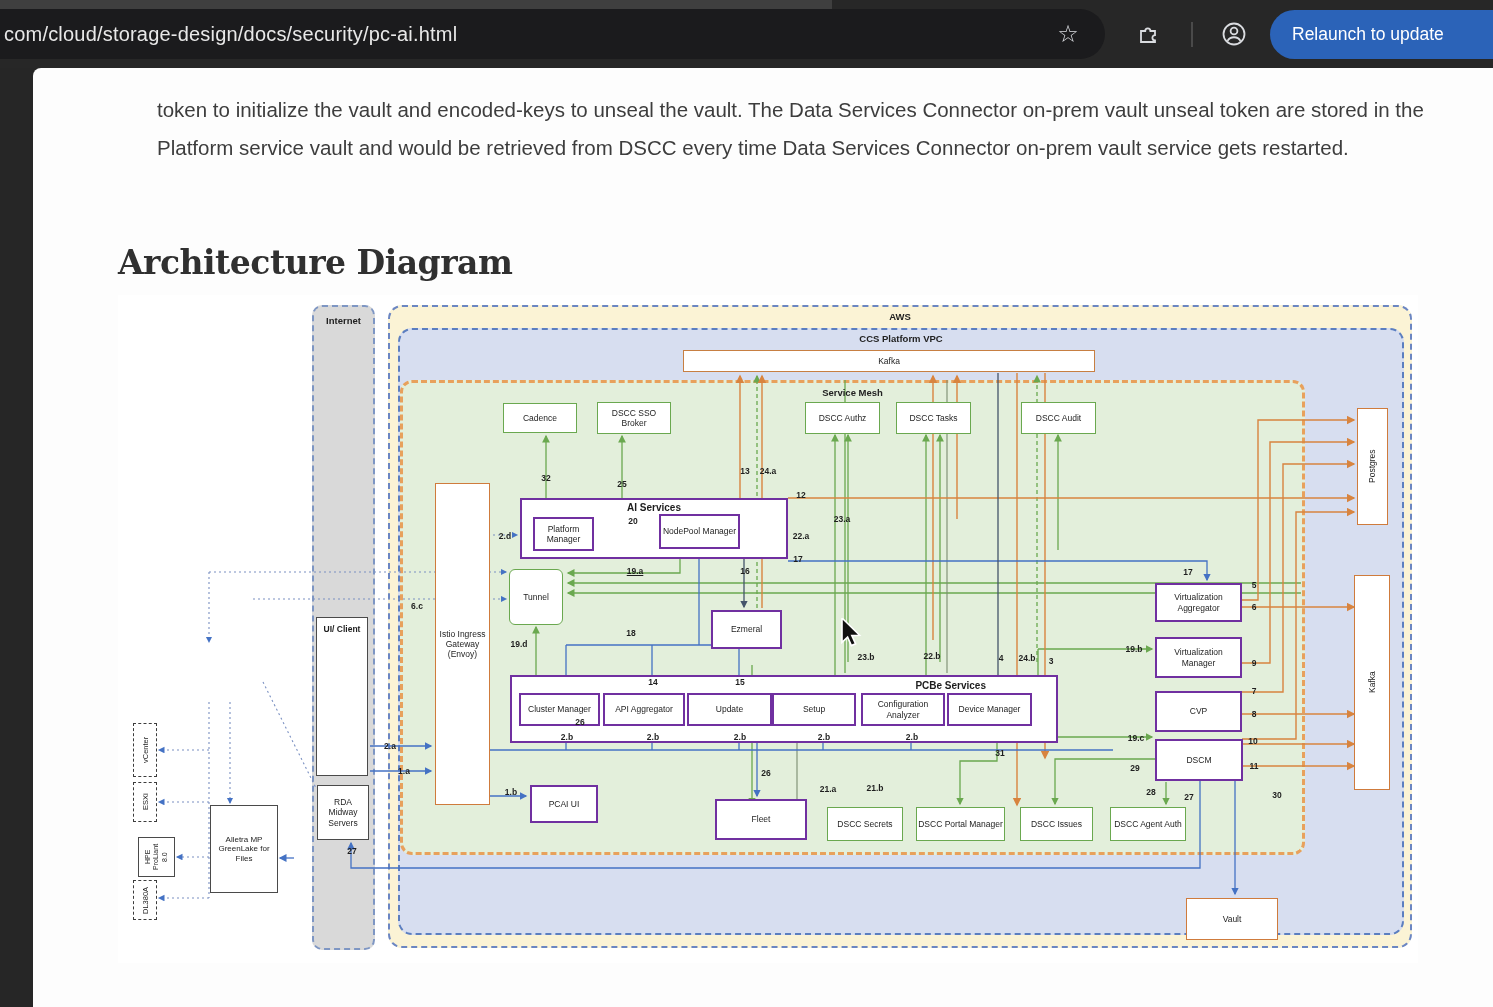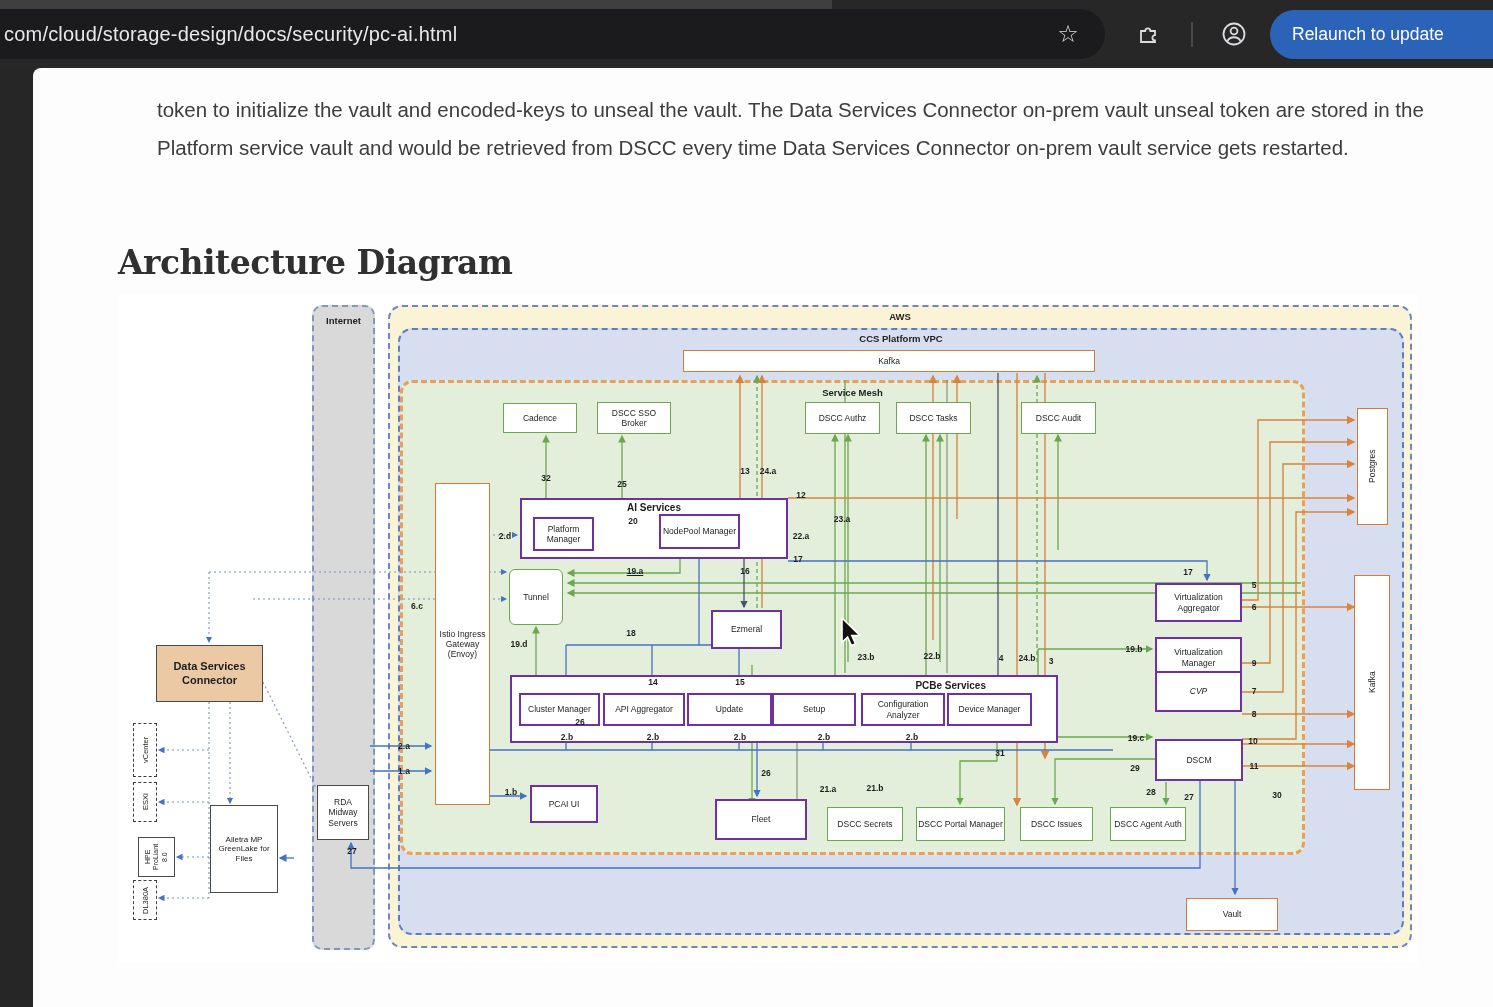--- a/index.html
+++ b/index.html
@@ -221,53 +221,53 @@
 
     <div class="node bdr-purple" style="left:412px;top:490px;width:68px;height:38px;">PCAI UI</div>
     <div class="node bdr-purple" style="left:597px;top:504px;width:92px;height:41px;">Fleet</div>
     <div class="node bdr-green" style="left:709px;top:512px;width:76px;height:34px;">DSCC Secrets</div>
     <div class="node bdr-green" style="left:798px;top:512px;width:89px;height:34px;">DSCC Portal Manager</div>
     <div class="node bdr-green" style="left:902px;top:512px;width:73px;height:34px;">DSCC Issues</div>
     <div class="node bdr-green" style="left:992px;top:512px;width:76px;height:34px;">DSCC Agent Auth</div>
 
     <div class="node bdr-purple" style="left:1037px;top:288px;width:87px;height:39px;">Virtualization Aggregator</div>
     <div class="node bdr-purple" style="left:1037px;top:342px;width:87px;height:41px;">Virtualization Manager</div>
-    <div class="node bdr-purple" style="left:1037px;top:376px;width:87px;height:41px;font-style:italic;">CVP</div>
+    <div class="node bdr-purple" style="left:1037px;top:396px;width:87px;height:41px;">CVP</div>
     <div class="node bdr-purple" style="left:1037px;top:444px;width:88px;height:42px;">DSCM</div>
 
     <div class="node bdr-orange vert" style="left:1239px;top:113px;width:31px;height:117px;">Postgres</div>
     <div class="node bdr-orange vert" style="left:1236px;top:280px;width:36px;height:215px;">Kafka</div>
-    <div class="node bdr-orange" style="left:1068px;top:603px;width:92px;height:33px;">Vault</div>
-
-    <div class="node bdr-dark" style="left:38px;top:350px;width:107px;height:57px;background:#ecc9a5;font-size:11px;font-weight:bold;">Data Services Connector</div>
+    <div class="node bdr-orange" style="left:1068px;top:603px;width:92px;height:42px;">Vault</div>
+
     <div class="node bdr-dash vert" style="left:15px;top:428px;width:24px;height:54px;font-size:7.5px;">vCenter</div>
     <div class="node bdr-dash vert" style="left:15px;top:487px;width:24px;height:40px;font-size:7.5px;">ESXi</div>
     <div class="node bdr-dark vert" style="left:20px;top:542px;width:37px;height:40px;font-size:7px;">HPE ProLiant 8.0</div>
     <div class="node bdr-dash vert" style="left:15px;top:585px;width:24px;height:40px;font-size:7.5px;">DL380A</div>
     <div class="node bdr-dark" style="left:92px;top:510px;width:68px;height:88px;font-size:8px;">Alletra MP GreenLake for Files</div>
 
+    <div class="node bdr-dark" style="left:198px;top:322px;width:52px;height:159px;align-items:flex-start;padding-top:6px;font-weight:bold;">UI/ Client</div>
     <div class="node bdr-dark" style="left:199px;top:490px;width:52px;height:55px;">RDA Midway Servers</div>
 
     <div id="edge-labels">
         <div class="elbl" style="left: 428px; top: 183px;">32</div>
         <div class="elbl" style="left: 504px; top: 189px;">25</div>
         <div class="elbl" style="left: 627px; top: 176px;">13</div>
         <div class="elbl" style="left: 650px; top: 176px;">24.a</div>
         <div class="elbl" style="left: 683px; top: 200px;">12</div>
         <div class="elbl" style="left: 724px; top: 224px;">23.a</div>
         <div class="elbl" style="left: 683px; top: 241px;">22.a</div>
         <div class="elbl" style="left: 680px; top: 264px;">17</div>
         <div class="elbl" style="left: 387px; top: 241px;">2.d</div>
         <div class="elbl" style="left: 515px; top: 226px;">20</div>
         <div class="elbl" style="left: 517px; top: 276px; text-decoration: underline;">19.a</div>
         <div class="elbl" style="left: 627px; top: 276px;">16</div>
         <div class="elbl" style="left: 513px; top: 338px;">18</div>
         <div class="elbl" style="left: 401px; top: 349px;">19.d</div>
         <div class="elbl" style="left: 299px; top: 311px;">6.c</div>
-        <div class="elbl" style="left: 286px; top: 451px;">2.a</div>
+        <div class="elbl" style="left: 272px; top: 451px;">2.a</div>
         <div class="elbl" style="left: 286px; top: 476px;">1.a</div>
         <div class="elbl" style="left: 393px; top: 497px;">1.b</div>
         <div class="elbl" style="left: 535px; top: 387px;">14</div>
         <div class="elbl" style="left: 622px; top: 387px;">15</div>
         <div class="elbl" style="left: 462px; top: 427px;">26</div>
         <div class="elbl" style="left: 449px; top: 442px;">2.b</div>
         <div class="elbl" style="left: 535px; top: 442px;">2.b</div>
         <div class="elbl" style="left: 622px; top: 442px;">2.b</div>
         <div class="elbl" style="left: 706px; top: 442px;">2.b</div>
         <div class="elbl" style="left: 794px; top: 442px;">2.b</div>

